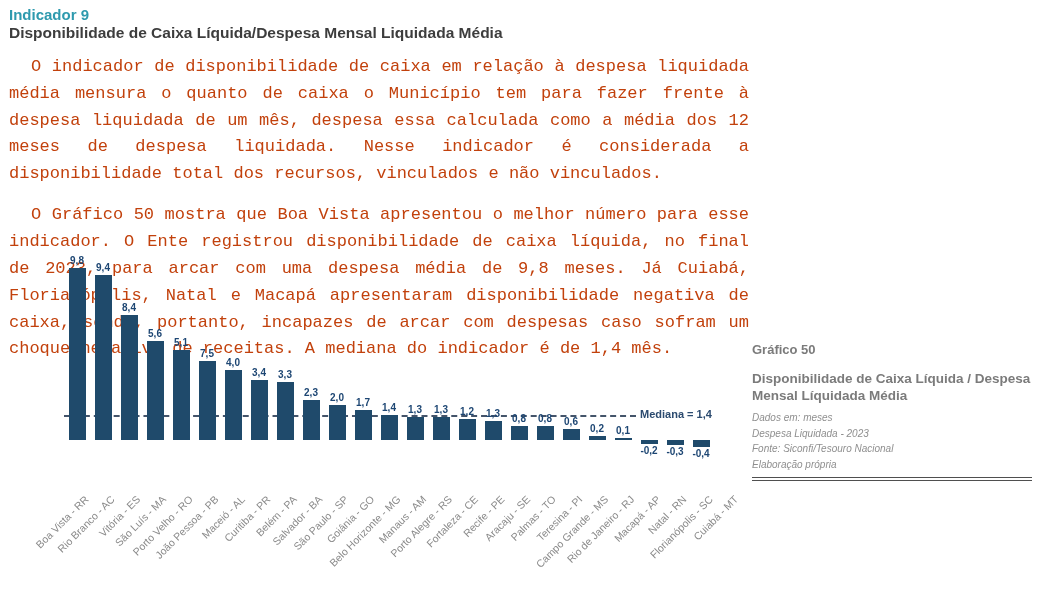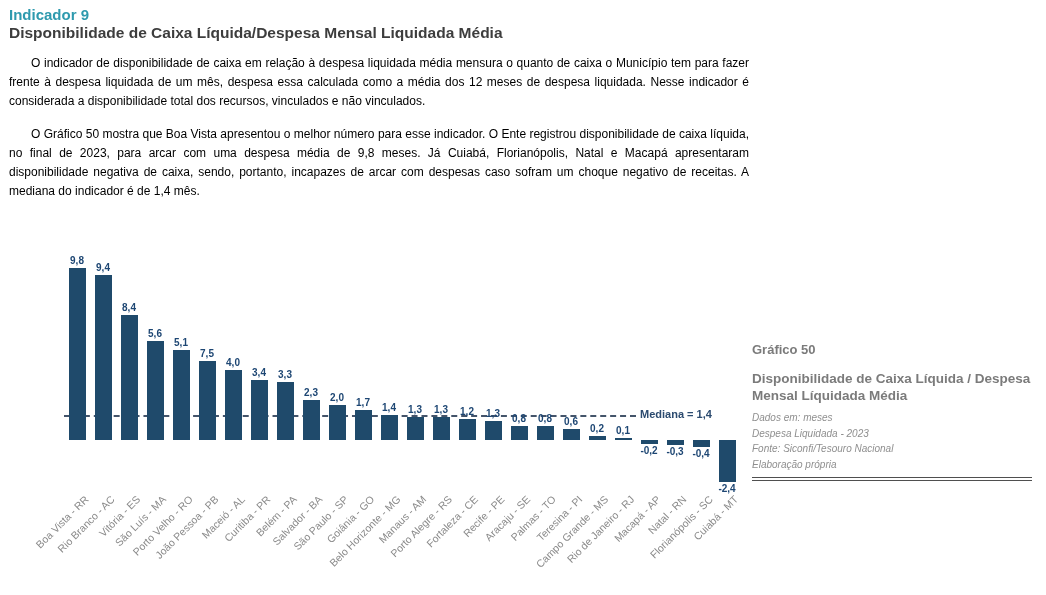--- a/index.html
+++ b/index.html
@@ -8,21 +8,21 @@
     width:1046px; height:595px; position:relative; overflow:hidden;
     font-family:"Liberation Sans", sans-serif; -webkit-font-smoothing:antialiased;
   }
   
   .header { margin:6px 0 0 9px; }
   .kicker { font-size:15px; font-weight:bold; color:#2E9AAE; line-height:1.15; }
   .doc-title { font-size:15.5px; font-weight:bold; color:#3d3d3d; line-height:1.2; margin-top:1px; }
   
   .body-par {
     width:740px; margin:11px 0 0 9px; text-align:justify; text-indent:22px;
-    font-size:12px; line-height:1.58; color:#000000;
+    font-size:17px; line-height:1.58; color:#c2410c;font-family:Liberation Mono, monospace;
   }
   .body-par + .body-par { margin-top:14px; }
   
   .chart { position:absolute; left:64px; top:254px; width:690px; }
   .bars { position:relative; display:flex; width:676px; height:236px; }
   .bar-cell { position:relative; width:26px; height:236px; flex:0 0 26px; }
   .bar { position:absolute; left:4.5px; width:17px; background:#1F4A6B; }
   .val-label {
     position:absolute; left:-7px; right:-7px; text-align:center;
     font-size:10px; font-weight:bold; color:#1D4673; white-space:nowrap;
@@ -160,24 +160,20 @@
         <div class="bar" style="background: rgb(31, 74, 107); height: 4px; top: 186px;"></div>
         <div class="val-label" style="color: rgb(29, 70, 115); top: 191px;">-0,2</div>
       </div>
       <div class="bar-cell">
         <div class="bar" style="background: rgb(31, 74, 107); height: 5px; top: 186px;"></div>
         <div class="val-label" style="color: rgb(29, 70, 115); top: 192px;">-0,3</div>
       </div>
       <div class="bar-cell">
         <div class="bar" style="background: rgb(31, 74, 107); height: 7px; top: 186px;"></div>
         <div class="val-label" style="color: rgb(29, 70, 115); top: 194px;">-0,4</div>
-      </div>
-      <div class="bar-cell">
-        <div class="bar" style="background: rgb(31, 74, 107); height: 42px; top: 186px;"></div>
-        <div class="val-label" style="color: rgb(29, 70, 115); top: 229px;">-2,4</div>
       </div>
     </div>
   <div class="xlabels" id="xlabels">
       <div class="xl-cell">
         <span style="color: rgb(138, 138, 138);">Boa Vista - RR</span>
       </div>
       <div class="xl-cell">
         <span style="color: rgb(138, 138, 138);">Rio Branco - AC</span>
       </div>
       <div class="xl-cell">

